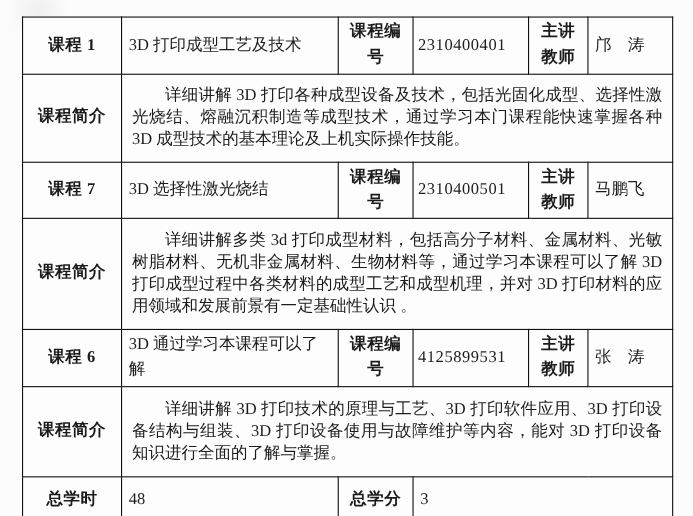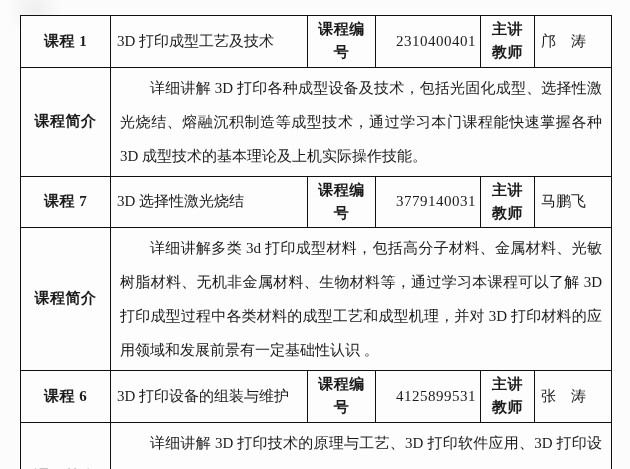--- a/index.html
+++ b/index.html
@@ -42,32 +42,32 @@
     font-weight: bold;
     text-align: center;
     padding: 2px 4px;
     letter-spacing: 0.5px;
   }
   .c-center {
     text-align: left;
     padding: 2px 6px;
   }
   .c-num {
-    text-align: right;
+    text-align: left;
     padding: 2px 4px;
     font-family: "Liberation Serif", "DejaVu Serif", serif;
     letter-spacing: 0.5px;
   }
   .c-intro {
     padding: 3px 9px 3px 9px;
     text-align: justify;
   }
   .c-intro p {
     text-indent: 2em;
-    line-height: 34px;
+    line-height: 20px;
   }
 </style>
 </head>
 <body>
 
 <div class="page">
   <table class="course-table">
     <colgroup>
       <col style="width:90px">
       <col style="width:197px">
@@ -91,35 +91,35 @@
       <td class="c-label">课程简介</td>
       <td class="c-intro" colspan="5">
         <p>详细讲解 3D 打印各种成型设备及技术，包括光固化成型、选择性激光烧结、熔融沉积制造等成型技术，通过学习本门课程能快速掌握各种 3D 成型技术的基本理论及上机实际操作技能。</p>
       </td>
     </tr>
 
     <tr class="h44">
       <td class="c-label">课程 7</td>
       <td class="c-center">3D 选择性激光烧结</td>
       <td class="c-label">课程编号</td>
-      <td class="c-num">3779140031</td>
+      <td class="c-num">2310400501</td>
       <td class="c-label">主讲教师</td>
       <td class="c-center">马鹏飞</td>
     </tr>
 
     <tr class="h101">
       <td class="c-label">课程简介</td>
       <td class="c-intro" colspan="5">
         <p>详细讲解多类 3d 打印成型材料，包括高分子材料、金属材料、光敏树脂材料、无机非金属材料、生物材料等，通过学习本课程可以了解 3D 打印成型过程中各类材料的成型工艺和成型机理，并对 3D 打印材料的应用领域和发展前景有一定基础性认识 。</p>
       </td>
     </tr>
 
     <tr class="h43">
       <td class="c-label">课程 6</td>
-      <td class="c-center">3D 打印设备的组装与维护</td>
+      <td class="c-center">3D 通过学习本课程可以了解</td>
       <td class="c-label">课程编号</td>
       <td class="c-num">4125899531</td>
       <td class="c-label">主讲教师</td>
       <td class="c-center">张　涛</td>
     </tr>
 
     <tr class="h82">
       <td class="c-label">课程简介</td>
       <td class="c-intro" colspan="5">
         <p>详细讲解 3D 打印技术的原理与工艺、3D 打印软件应用、3D 打印设备结构与组装、3D 打印设备使用与故障维护等内容，能对 3D 打印设备知识进行全面的了解与掌握。</p>

